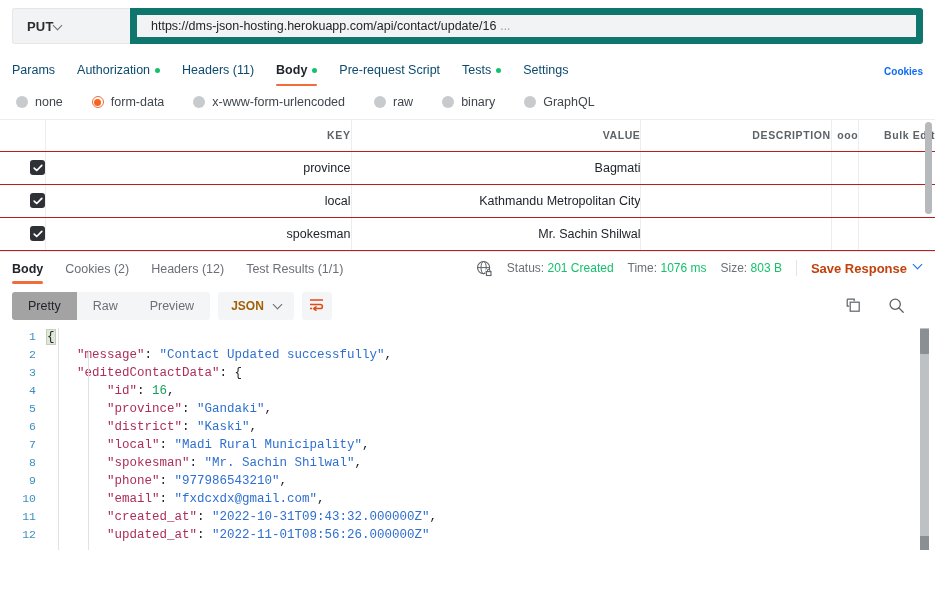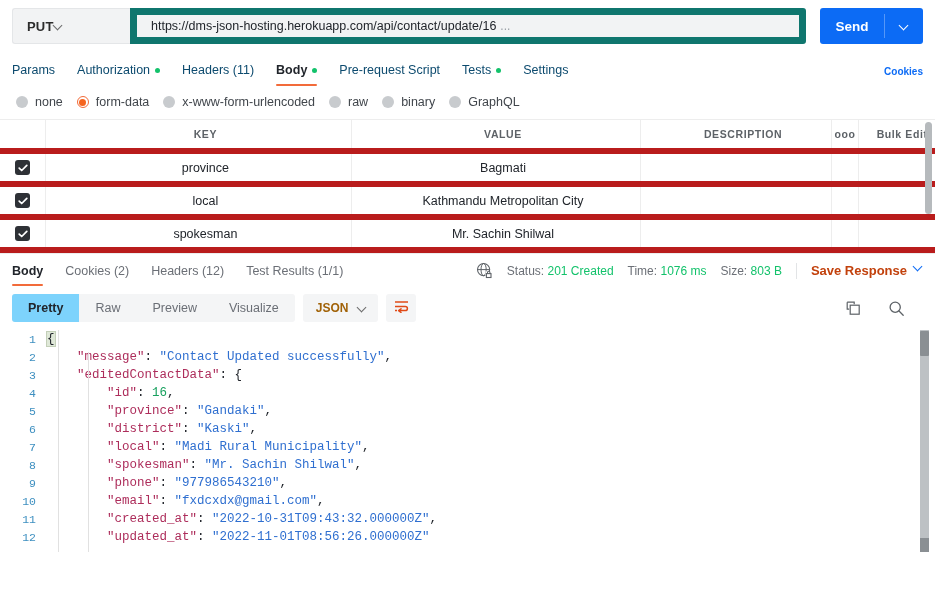--- a/index.html
+++ b/index.html
@@ -98,38 +98,38 @@
   .dot-green { width: 5px; height: 5px; border-radius: 50%; background: #13c26b; display: inline-block; }
   .cookies-link {
     margin-left: auto; padding-bottom: 9px;
     color: #0c6bf5; font-size: 10px; font-weight: 700; cursor: pointer;
   }
 
   
   .radio-row {
     display: flex; align-items: flex-end;
     padding: 9px 12px 10px 16px;
-    gap: 14px;
+    gap: 29px;
   }
   .radio-item { display: flex; align-items: center; gap: 7px; cursor: pointer; font-size: 12.5px; color: #41464c; }
   .radio {
     width: 12px; height: 12px; border-radius: 50%;
     background: #c8cbce;
     display: flex; align-items: center; justify-content: center;
   }
   .radio.sel { background: #ffffff; border: 1.5px solid #f26b3a; }
   .radio.sel::after { content: ""; width: 7px; height: 7px; border-radius: 50%; background: #f5641e; }
 
   
   .kv-wrap { position: relative; border-top: 1px solid #ededed; }
   .kv-table { width: 100%; border-collapse: collapse; table-layout: fixed; }
   .kv-table th, .kv-table td {
-    border-bottom: 6px solid #b91c1c;
+    border-bottom: 1px solid #b91c1c;
     border-right: 1px solid #ededed;
-    text-align: center;
+    text-align: right;
     font-weight: 400;
     padding: 0;
   }
   .kv-table th {
     height: 31px;
     font-size: 10.5px;
     font-weight: 700;
     color: #5d6267;
     letter-spacing: .6px;
     padding-left: 14px;
@@ -188,21 +188,21 @@
   .save-resp .chev::after { border-color: #0c6bf5; }
   .globe-icon { display: flex; align-items: center; cursor: pointer; }
 
   
   .pretty-bar { display: flex; align-items: center; padding: 8px 12px 8px 12px; gap: 8px; }
   .seg { display: flex; background: #f4f5f6; border-radius: 3px; overflow: hidden; height: 28px; }
   .seg-item {
     padding: 0 16px; display: flex; align-items: center;
     font-size: 12.5px; color: #6b6f76; cursor: pointer;
   }
-  .seg-item.active { background: #7dd3fc; color: #21252b; font-weight: 700; text-align: right; }
+  .seg-item.active { background: #a3a3a3; color: #21252b; font-weight: 400; text-align: right; }
   .json-select {
     height: 28px; background: #f4f5f6; border-radius: 3px;
     display: flex; align-items: center; gap: 10px;
     padding: 0 11px 0 13px; cursor: pointer;
   }
   .json-select span { font-size: 12px; font-weight: 700; color: #a16207; }
   .wrap-btn {
     width: 30px; height: 28px; background: #f4f5f6; border-radius: 3px;
     display: flex; align-items: center; justify-content: center; cursor: pointer;
   }
@@ -249,27 +249,20 @@
 <body>
 
 <div class="urlbar">
   <div class="method-select">
     <span class="method-label">PUT</span>
     <span class="chev"></span>
   </div>
   <div class="url-input" title="https://dms-json-hosting.herokuapp.com/api/contact/update/16">
     <span class="url-text">https://dms-json-hosting.herokuapp.com/api/contact/update/16</span>
     <span class="url-ellipsis">...</span>
-  </div>
-  <div class="send-wrap">
-    <div class="send-btn">Send</div>
-    <div class="send-div"></div>
-    <div class="send-caret">
-      <span class="chev"></span>
-    </div>
   </div>
 </div>
 
 <div class="req-tabs">
   <div class="rtab">
     <span>Params</span>
   </div>
   <div class="rtab">
     <span>Authorization</span>
     <span class="dot-green"></span>
@@ -444,21 +437,20 @@
       <span class="chev"></span>
     </span>
   </div>
 </div>
 
 <div class="pretty-bar">
   <div class="seg">
     <div class="seg-item active">Pretty</div>
     <div class="seg-item">Raw</div>
     <div class="seg-item">Preview</div>
-    <div class="seg-item">Visualize</div>
   </div>
   <div class="json-select">
     <span>JSON</span>
     <span class="chev"></span>
   </div>
   <div class="wrap-btn">
     <span>
       <svg width="15" height="13" viewBox="0 0 15 13">
         <line x1="1" y1="2" x2="14" y2="2" stroke="#e04a17" stroke-width="1.5"></line>
         <path d="M1 6.4 H11.3 a2.1 2.1 0 0 1 0 4.2 H5.3" fill="none" stroke="#e04a17" stroke-width="1.5"></path>

